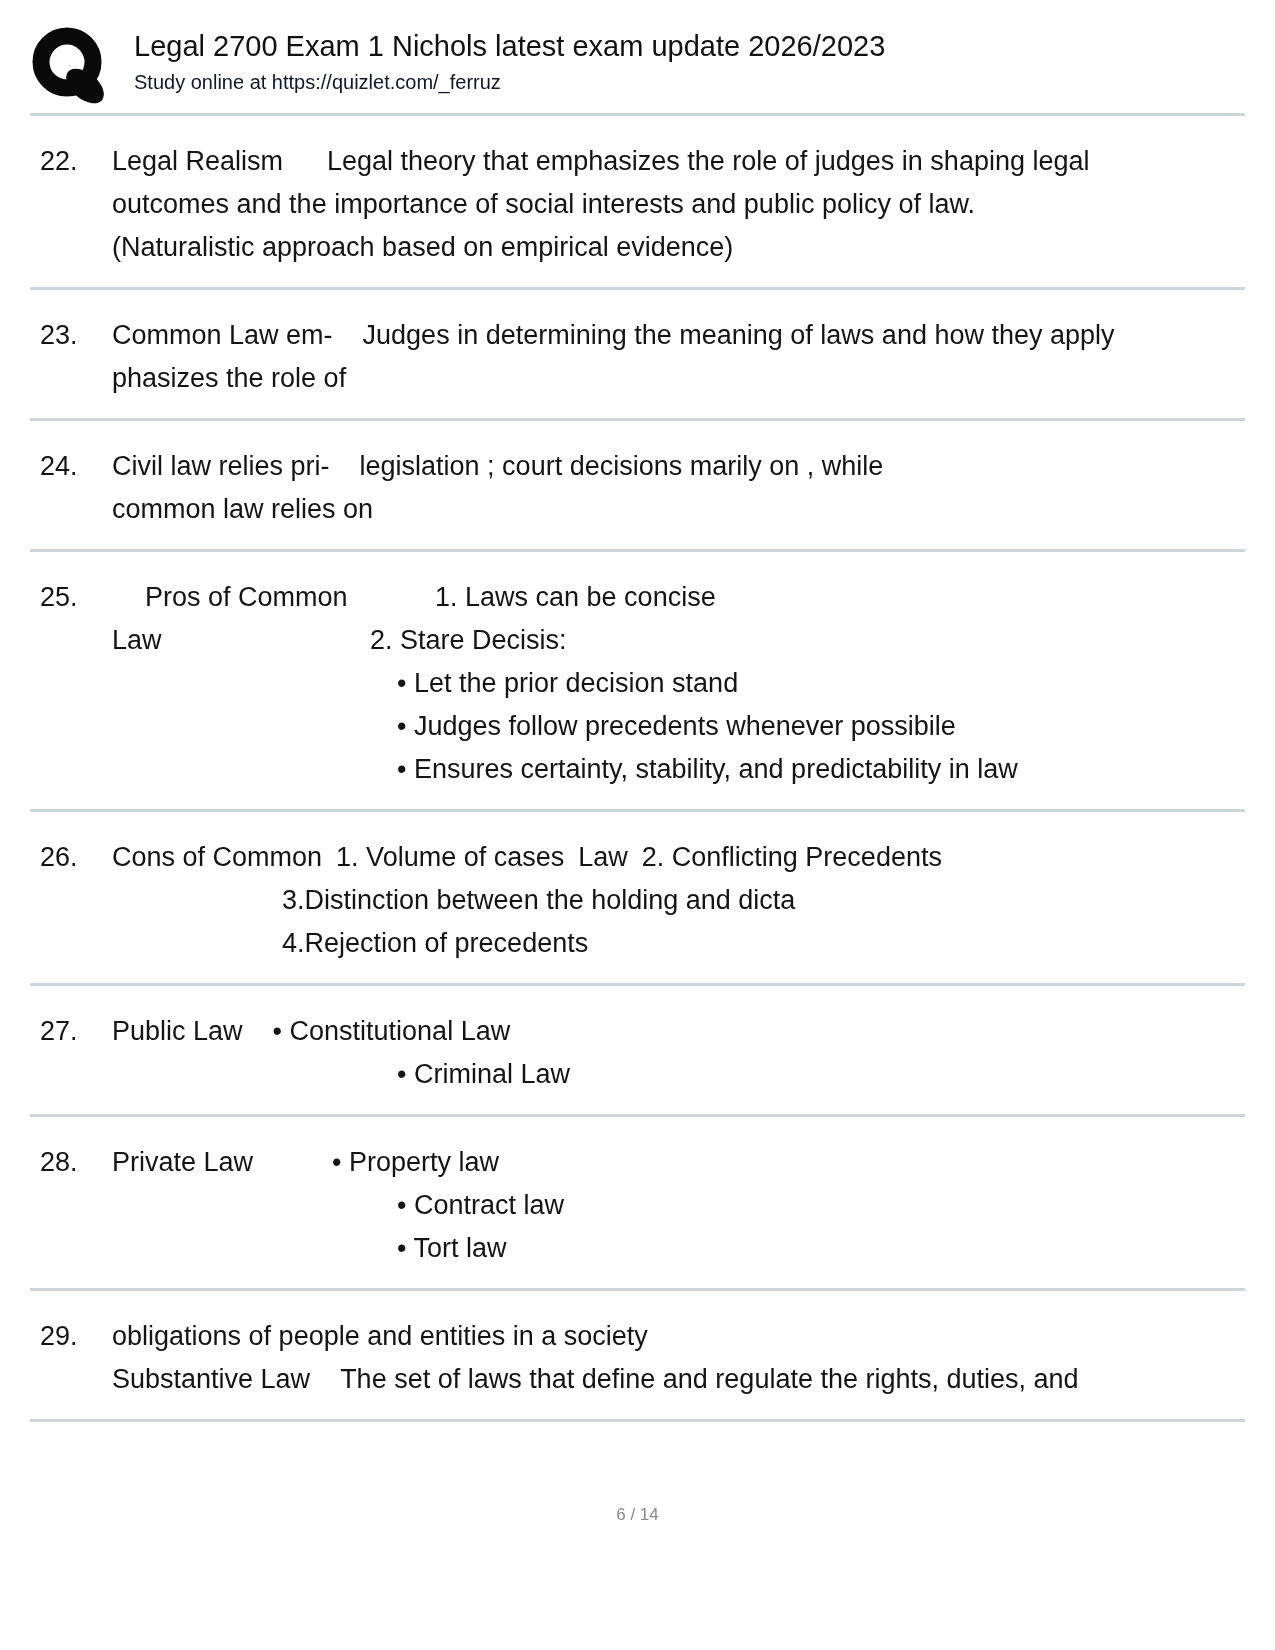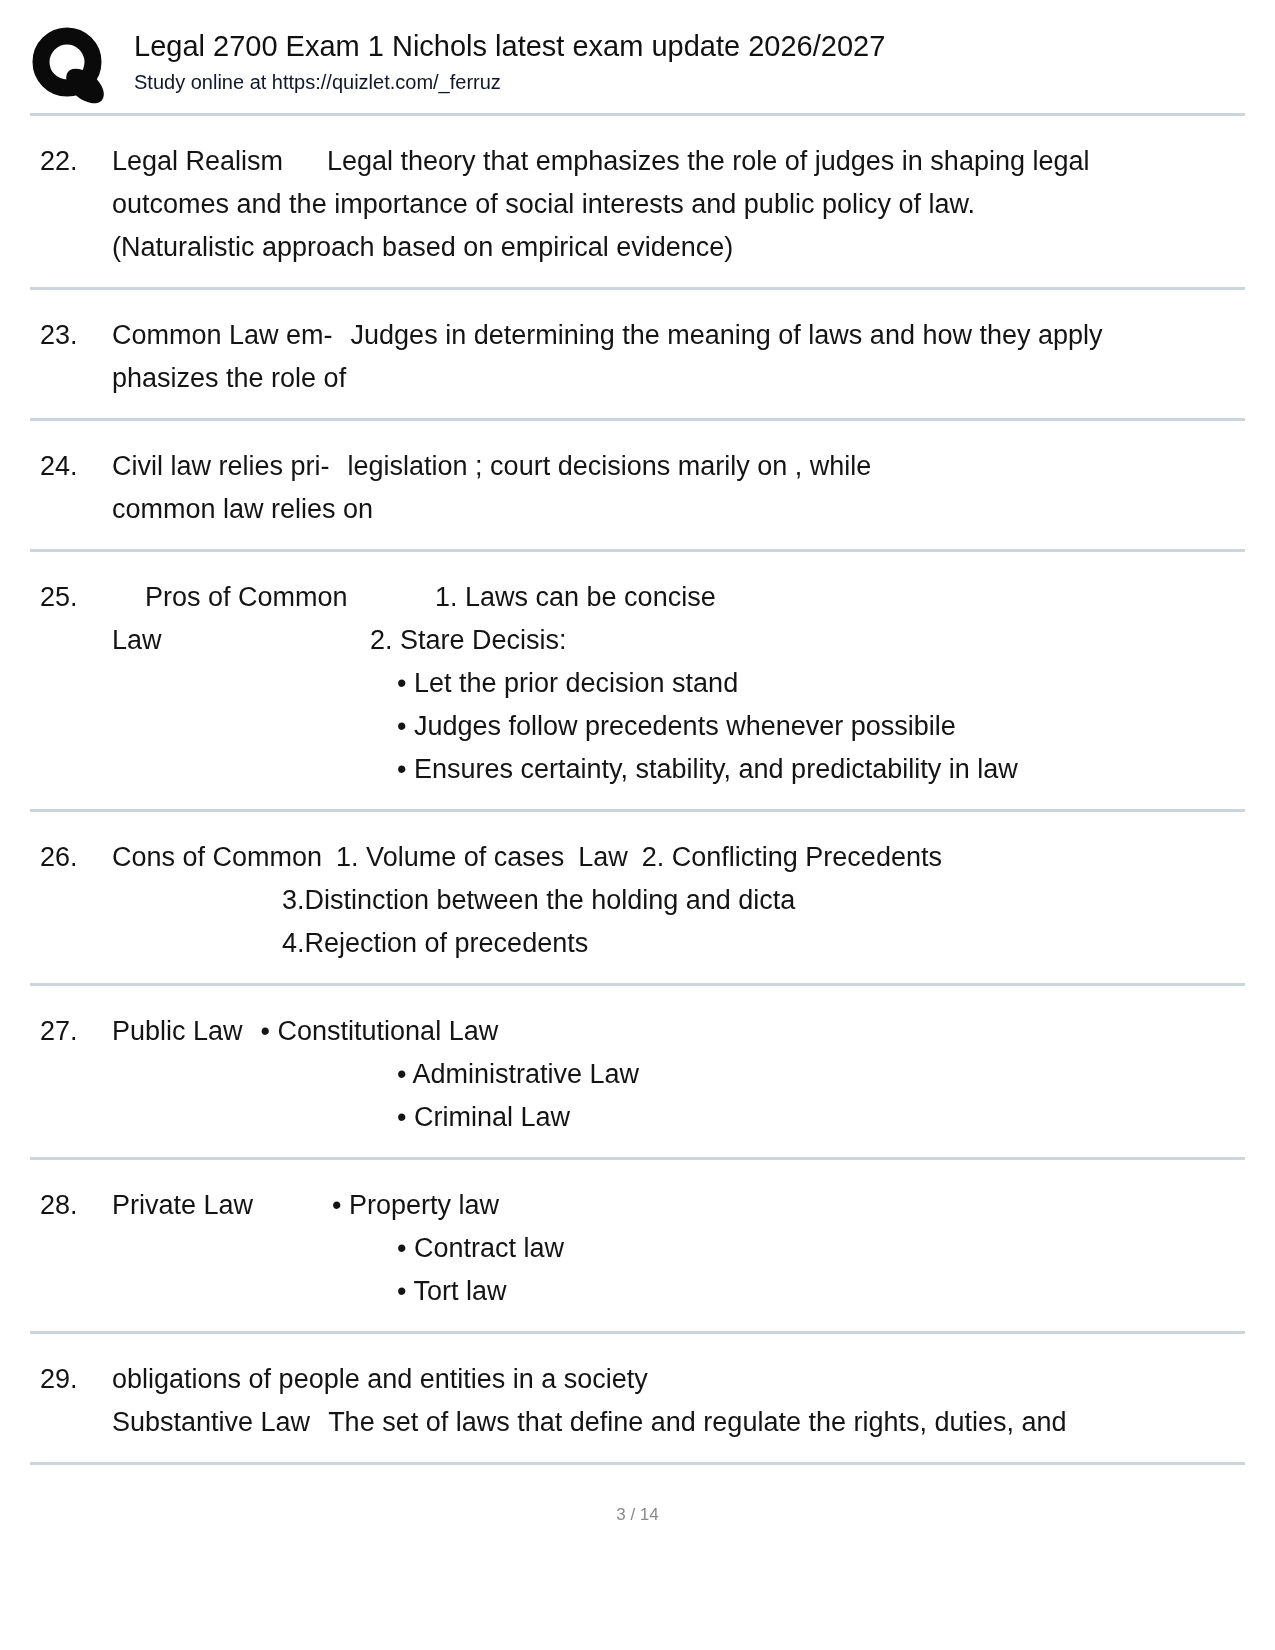--- a/index.html
+++ b/index.html
@@ -29,21 +29,21 @@
   .num { width: 80px; flex: none; padding-left: 8px; font-size: 27px; line-height: 43px; }
   .body { flex: 1; font-size: 27px; line-height: 43px; }
   .line { display: flex; align-items: center; }
   .seg { white-space: pre-wrap; }
 
   
   .w215 { width: 215px; flex: none; }
   .w290 { width: 290px; flex: none; margin-left: 33px; }
   .w258 { width: 258px; flex: none; }
   .w220 { width: 220px; flex: none; }
-  .mr18 { margin-right: 18px; }
+  .mr18 { margin-right: 30px; }
   .mr14 { margin-right: 14px; }
   .ind285 { margin-left: 285px; }
   .ind170 { margin-left: 170px; }
 
   
   .footer {
     position: absolute; left: 0; right: 0; top: 1505px;
     text-align: center; font-size: 17px; color: #8a8a8a;
   }
 </style>
@@ -53,21 +53,21 @@
 <div class="page">
 
   <div class="header">
     <div class="logo">
       <svg width="78" height="80" viewBox="0 0 78 80" xmlns="http://www.w3.org/2000/svg">
         <circle cx="37" cy="36" r="26" fill="none" stroke="#0a0a0a" stroke-width="17"></circle>
         <ellipse cx="55" cy="60" rx="22" ry="13" transform="rotate(40 55 60)" fill="#0a0a0a"></ellipse>
       </svg>
     </div>
     <div class="header-text">
-      <div class="title">Legal 2700 Exam 1 Nichols latest exam update 2026/2027</div>
+      <div class="title">Legal 2700 Exam 1 Nichols latest exam update 2026/2023</div>
       <div class="subtitle">Study online at https://quizlet.com/_ferruz</div>
     </div>
   </div>
   <div class="rule first"></div>
 
   <div class="entry">
     <div class="num">22.</div>
     <div class="body">
       <div class="line">
         <span class="seg w215">Legal Realism</span>
@@ -155,23 +155,20 @@
   <div class="rule"></div>
 
   <div class="entry">
     <div class="num">27.</div>
     <div class="body">
       <div class="line">
         <span class="seg mr18">Public Law</span>
         <span class="seg">• Constitutional Law</span>
       </div>
       <div class="line">
-          <span class="seg ind285">• Administrative Law</span>
-        </div>
-      <div class="line">
           <span class="seg ind285">• Criminal Law</span>
         </div>
     </div>
   </div>
   <div class="rule"></div>
 
   <div class="entry">
     <div class="num">28.</div>
     <div class="body">
       <div class="line">
@@ -195,15 +192,15 @@
           <span class="seg">obligations of people and entities in a society</span>
         </div>
       <div class="line">
         <span class="seg mr18">Substantive Law</span>
         <span class="seg">The set of laws that define and regulate the rights, duties, and</span>
       </div>
     </div>
   </div>
   <div class="rule"></div>
 
-  <div class="footer">3 / 14</div>
+  <div class="footer">6 / 14</div>
 
 </div>
 
 </body></html>

